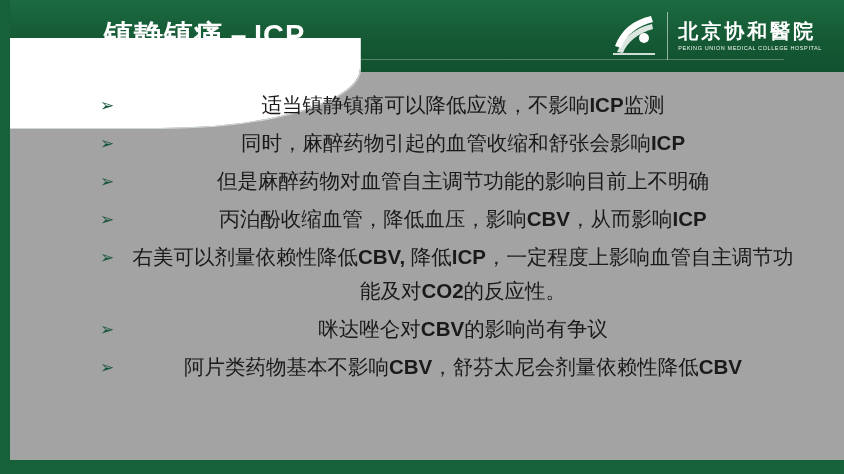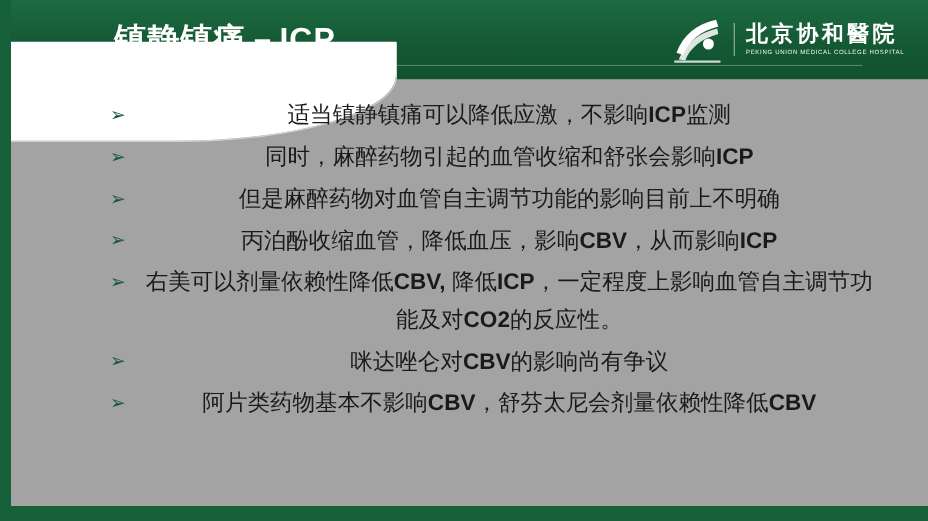--- a/index.html
+++ b/index.html
@@ -89,21 +89,20 @@
     background: #17613a;
   }
 
   
   .logo {
     position: absolute;
     right: 22px;
     top: 12px;
     height: 48px;
     display: flex;
-    align-items: center;
     gap: 10px;
   }
   .logo-mark {
     position: relative;
     width: 46px;
     height: 44px;
   }
   .logo-text-block {
     display: flex;
     flex-direction: column;

